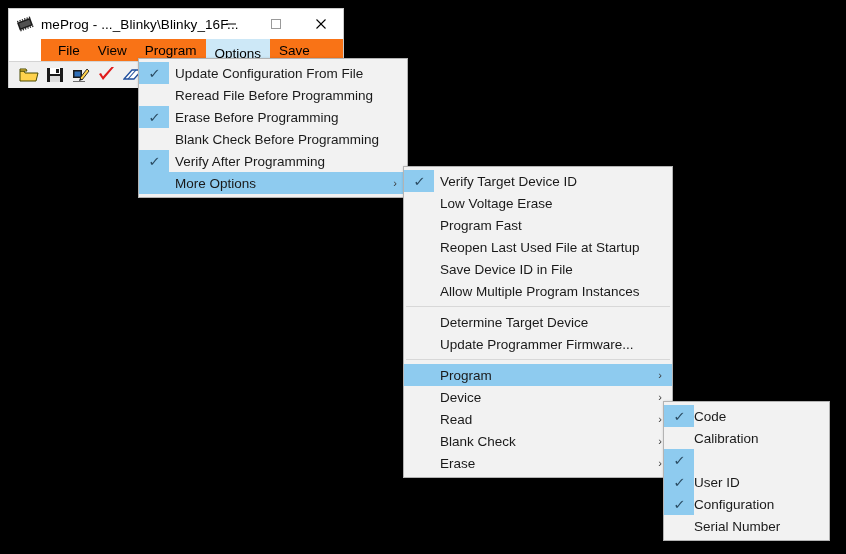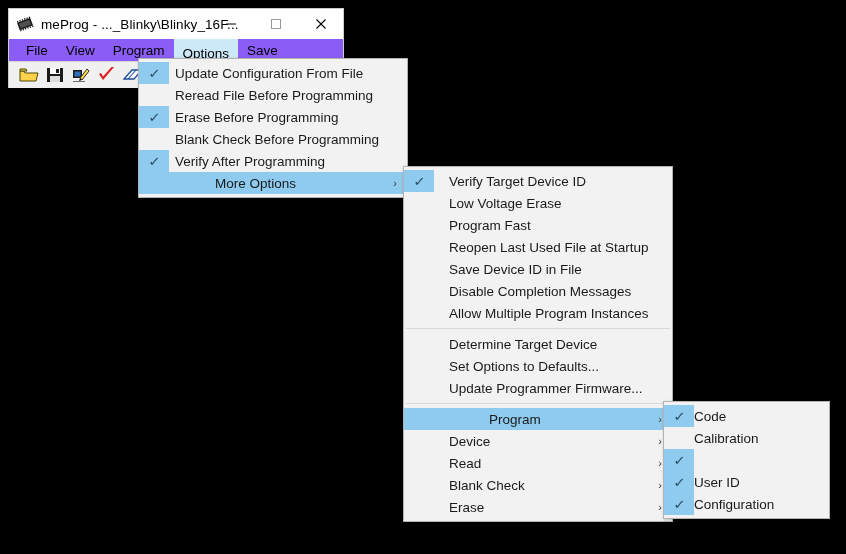--- a/index.html
+++ b/index.html
@@ -48,22 +48,23 @@
     display: flex; align-items: center; justify-content: center;
     font-size: 13px; color: #000;
   }
   .win-btn.max { color: #9a9a9a; }
 
   
   .menubar {
     height: 22px;
     display: flex;
     align-items: stretch;
-    background: #8b5cf6;
+    background: #f97316;
     padding-left: 8px;
+    margin-left: 32px;
   }
   .menubar-item {
     padding: 0 9px;
     display: flex; align-items: center;
     font-size: 13.5px;
     color: #000;
     white-space: nowrap;
   }
   .menubar-item.active { background: #cde8f7; align-items: flex-end; }
 
@@ -93,21 +94,21 @@
   }
   .menu-item {
     height: 22px;
     display: flex;
     align-items: center;
     font-size: 13.5px;
     color: #1a1a1a;
     position: relative;
     white-space: nowrap;
   }
-  .menu-item.highlight { background: #8ecbef; padding-left: 40px; }
+  .menu-item.highlight { background: #8ecbef; }
   .check-col {
     width: 30px; height: 22px;
     flex: none;
     display: flex; align-items: center; justify-content: center;
   }
   .check-col.checked { background: #8ecbef; }
   .check-glyph {
     color: #2b4c63;
     font-size: 13px;
     line-height: 1;
@@ -125,21 +126,21 @@
     background: #d8d8d8;
     margin: 4px 2px 4px 2px;
   }
 
   
   #menu-options { left: 138px; top: 58px; width: 270px; }
   #menu-more    { left: 403px; top: 166px; width: 270px; }
   #menu-program { left: 663px; top: 401px; width: 167px; }
 
   #menu-options .mi-label { padding-left: 6px; }
-  #menu-more .mi-label    { padding-left: 6px; margin-left: 9px; }
+  #menu-more .mi-label    { padding-left: 6px; }
   #menu-program .mi-label { }
 </style>
 </head>
 <body>
 
 <div id="root">
 
   <div class="app-window">
 
     <div class="titlebar">
@@ -301,34 +302,26 @@
       <div class="menu-item">
         <span class="check-col"></span>
         <span class="mi-label">Reopen Last Used File at Startup</span>
       </div>
       <div class="menu-item">
         <span class="check-col"></span>
         <span class="mi-label">Save Device ID in File</span>
       </div>
       <div class="menu-item">
         <span class="check-col"></span>
-        <span class="mi-label">Disable Completion Messages</span>
-      </div>
-      <div class="menu-item">
-        <span class="check-col"></span>
         <span class="mi-label">Allow Multiple Program Instances</span>
       </div>
       <div class="menu-sep"></div>
       <div class="menu-item">
         <span class="check-col"></span>
         <span class="mi-label">Determine Target Device</span>
-      </div>
-      <div class="menu-item">
-        <span class="check-col"></span>
-        <span class="mi-label">Set Options to Defaults...</span>
       </div>
       <div class="menu-item">
         <span class="check-col"></span>
         <span class="mi-label">Update Programmer Firmware...</span>
       </div>
       <div class="menu-sep"></div>
       <div class="menu-item highlight">
         <span class="check-col"></span>
         <span class="mi-label">Program</span>
         <span class="arrow">›</span>
@@ -376,15 +369,19 @@
           <span class="check-glyph">✓</span>
         </span>
         <span class="mi-label">User ID</span>
       </div>
       <div class="menu-item">
         <span class="check-col checked">
           <span class="check-glyph">✓</span>
         </span>
         <span class="mi-label">Configuration</span>
       </div>
+      <div class="menu-item">
+        <span class="check-col"></span>
+        <span class="mi-label">Serial Number</span>
+      </div>
     </div>
 
 </div>
 
 </body></html>

